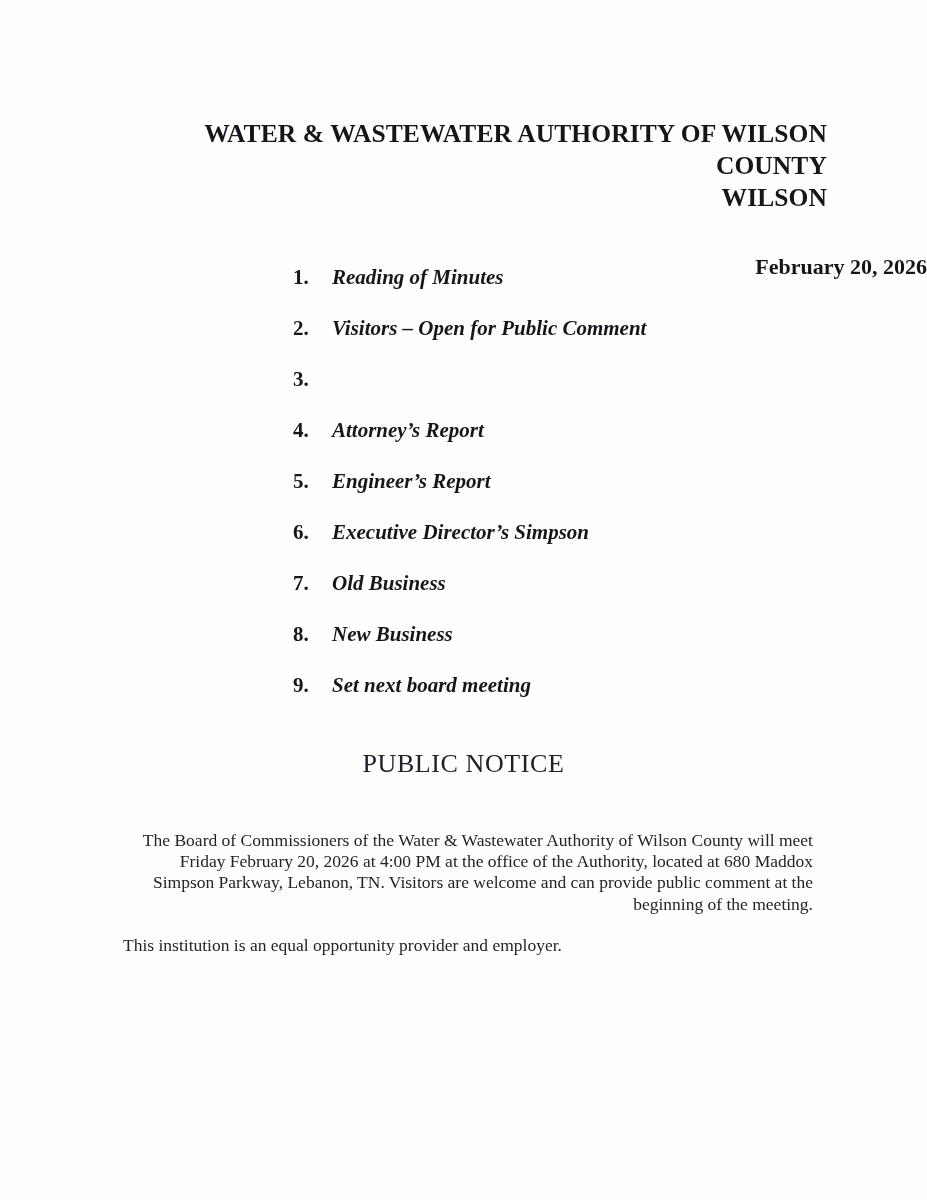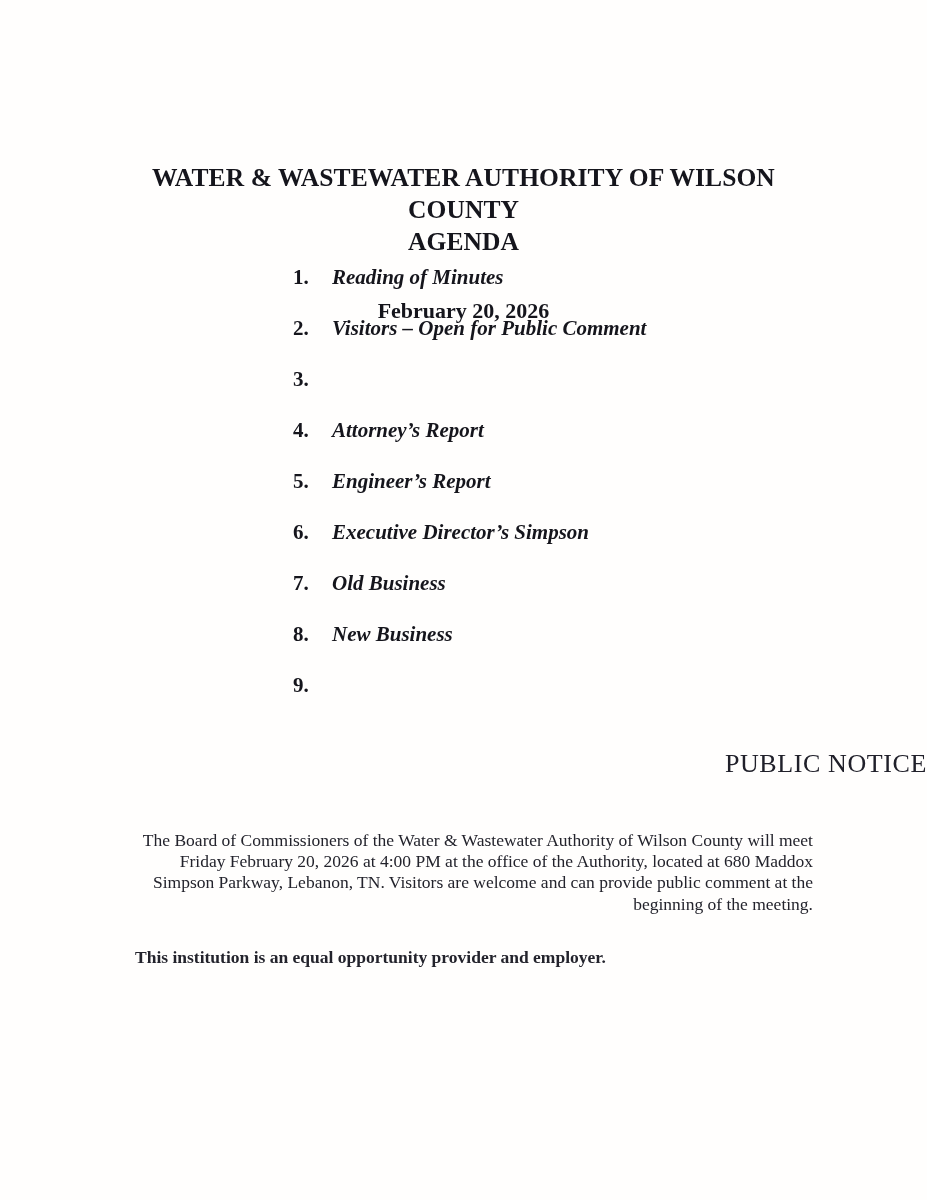--- a/index.html
+++ b/index.html
@@ -19,22 +19,21 @@
     color: #1a1a22;
     -webkit-font-smoothing: antialiased;
   }
 
   
   .doc-header {
     position: absolute;
     left: 0;
     top: 118px;
     width: 927px;
-    text-align: center;
-    margin-top: 44px;
+    text-align: right;
   }
 
   .doc-title {
     font-size: 25.5px;
     font-weight: bold;
     line-height: 32px;
     letter-spacing: 0.1px;
     margin: 0;
     padding: 0 100px;
     color: #15151c;
@@ -83,21 +82,21 @@
     font-weight: bold;
     font-style: italic;
   }
 
   
   .notice-heading {
     position: absolute;
     left: 0;
     top: 748px;
     width: 927px;
-    text-align: right;
+    text-align: center;
     font-size: 26px;
     font-weight: normal;
     line-height: 32px;
     letter-spacing: 0.6px;
     margin: 0;
     color: #20202a;
   }
 
   
   .body-block {
@@ -121,37 +120,36 @@
     font-size: 17.5px;
     line-height: 21.2px;
     color: #23232c;
   }
 
   .signature .sig-line {
     display: block;
   }
 
   .equal-opportunity {
-    margin: 12px;
+    margin: 0;
     padding-top: 20px;
     font-size: 17.5px;
     line-height: 21.2px;
     color: #23232c;
-    font-weight: bold;
   }
 </style>
 </head>
 <body>
 
 <div class="page">
 
   <div class="doc-header">
     <h1 class="doc-title">
       <span>WATER &amp; WASTEWATER AUTHORITY OF WILSON COUNTY</span><br>
-      <span>AGENDA</span>
+      <span>WILSON</span>
     </h1>
     <p class="doc-date">February 20, 2026</p>
   </div>
 
   <ol class="agenda-list">
     <li class="agenda-item">
       <span class="agenda-num">1.</span>
       <span class="agenda-label">Reading of Minutes</span>
     </li>
     <li class="agenda-item">
@@ -176,20 +174,21 @@
     <li class="agenda-item">
       <span class="agenda-num">7.</span>
       <span class="agenda-label">Old Business</span>
     </li>
     <li class="agenda-item">
       <span class="agenda-num">8.</span>
       <span class="agenda-label">New Business</span>
     </li>
     <li class="agenda-item">
       <span class="agenda-num">9.</span>
+      <span class="agenda-label">Set next board meeting</span>
     </li>
   </ol>
 
   <h2 class="notice-heading">PUBLIC NOTICE</h2>
 
   <div class="body-block">
     <p class="notice-para">The Board of Commissioners of the Water &amp; Wastewater Authority of Wilson County will meet Friday February 20, 2026 at 4:00 PM at the office of the Authority, located at 680 Maddox Simpson Parkway, Lebanon, TN. Visitors are welcome and can provide public comment at the beginning of the meeting.</p>
     <p class="equal-opportunity">This institution is an equal opportunity provider and employer.</p>
   </div>
 

